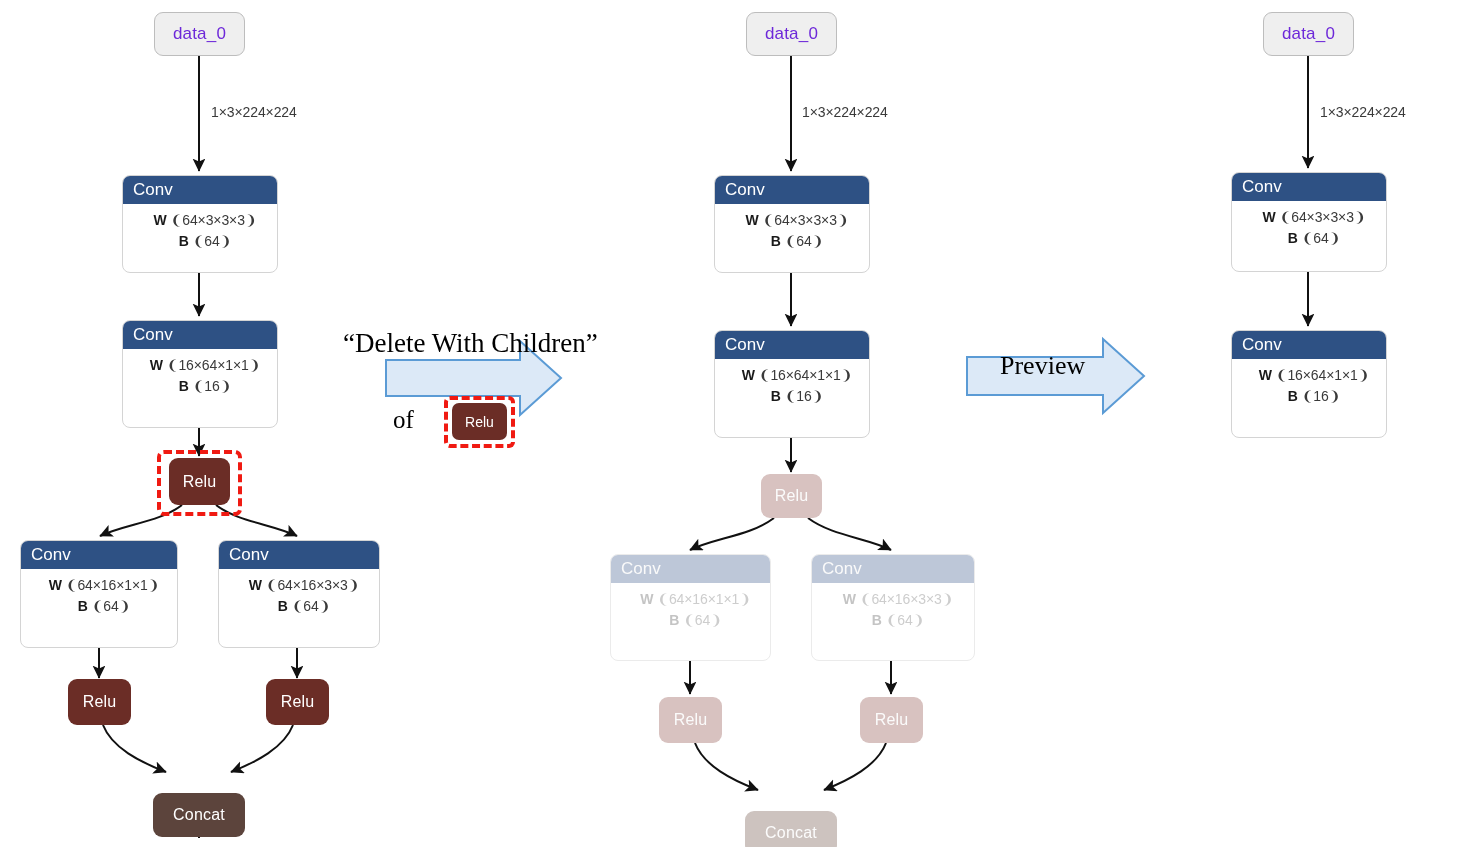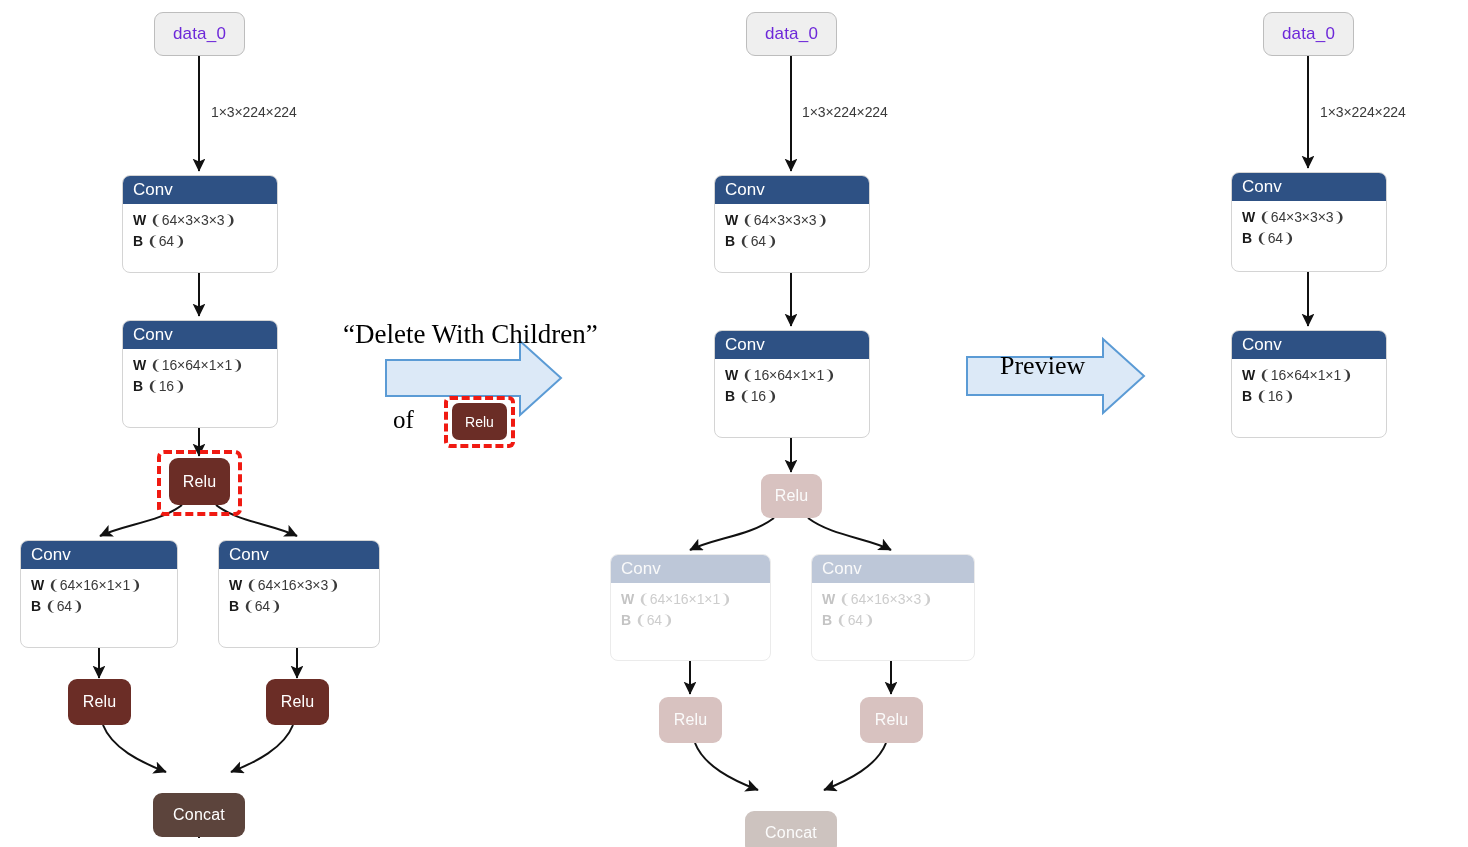--- a/index.html
+++ b/index.html
@@ -22,21 +22,21 @@
   .node-conv{
     position:absolute;box-sizing:border-box;
     border-radius:8px;overflow:hidden;background:#fff;
     border:1px solid #D4D4D4;
   }
   .node-conv .hdr{
     background:#2E5184;color:#fff;font-size:17px;
     padding:3px 0 4px 10px;line-height:1.25;
   }
   .node-conv .body{
-    padding:6px 0 6px 10px;background:#fff;
+    padding:6px 0 6px 10px;background:#fff;text-align:center;
   }
   .node-conv .row{
     font-size:14px;color:#1A1A1A;line-height:1.5;white-space:nowrap;
   }
   .node-conv .row b{font-weight:bold;}
   .node-conv .row span.dim{color:#3A3A3A;letter-spacing:-.1px;}
 
   
   .node-conv.faded{border-color:#EBEBEB;}
   .node-conv.faded .hdr{background:#BDC7D8;color:#FAFAFA;}
@@ -203,21 +203,21 @@
     <div class="node-chip relu" style="left:266px;top:679px;width:63px;height:46px;">
       <span>Relu</span>
     </div>
 
     <div class="node-chip concat" style="left:153px;top:761px;width:92px;height:44px;">
       <span>Concat</span>
     </div>
   </div>
 
   <div>
-    <div class="anno-text anno-title" style="left:343px;top:319px;">“Delete With Children”</div>
+    <div class="anno-text anno-title" style="left:343px;top:328px;">“Delete With Children”</div>
     <div class="anno-text anno-of" style="left:393px;top:406px;">of</div>
     <div class="anno-chip" style="left:452px;top:403px;width:55px;height:37px;">
       <span>Relu</span>
     </div>
     <div class="anno-sel" style="left:444px;top:396px;width:71px;height:52px;"></div>
   </div>
 
   <div>
 
     <div class="node-data" style="left:746px;top:12px;width:91px;height:44px;">

